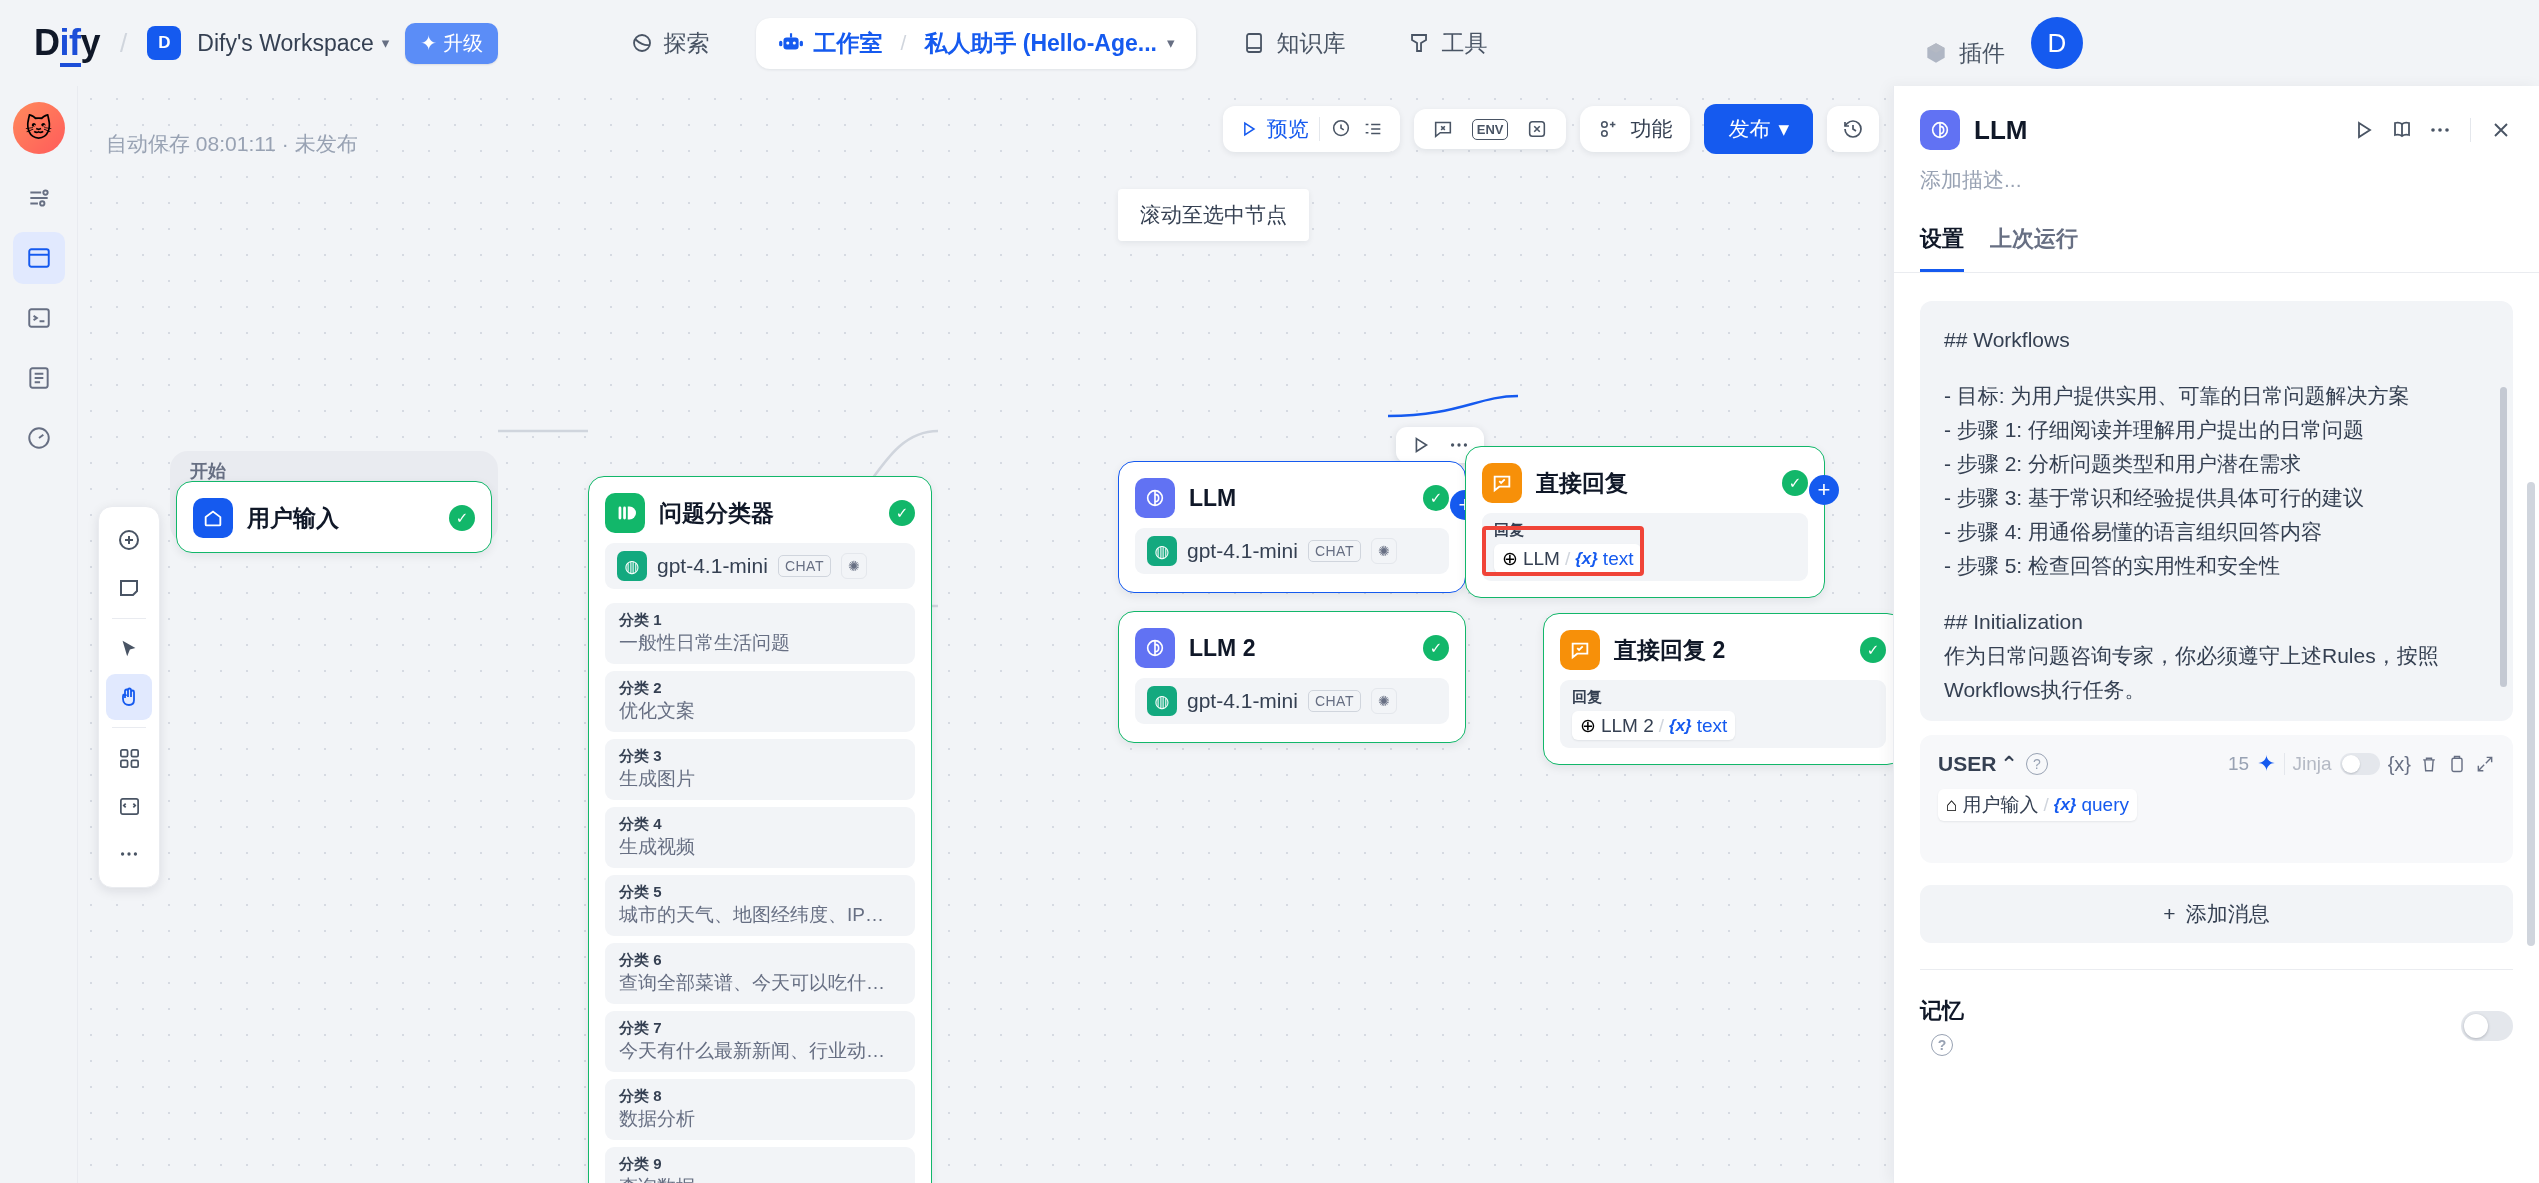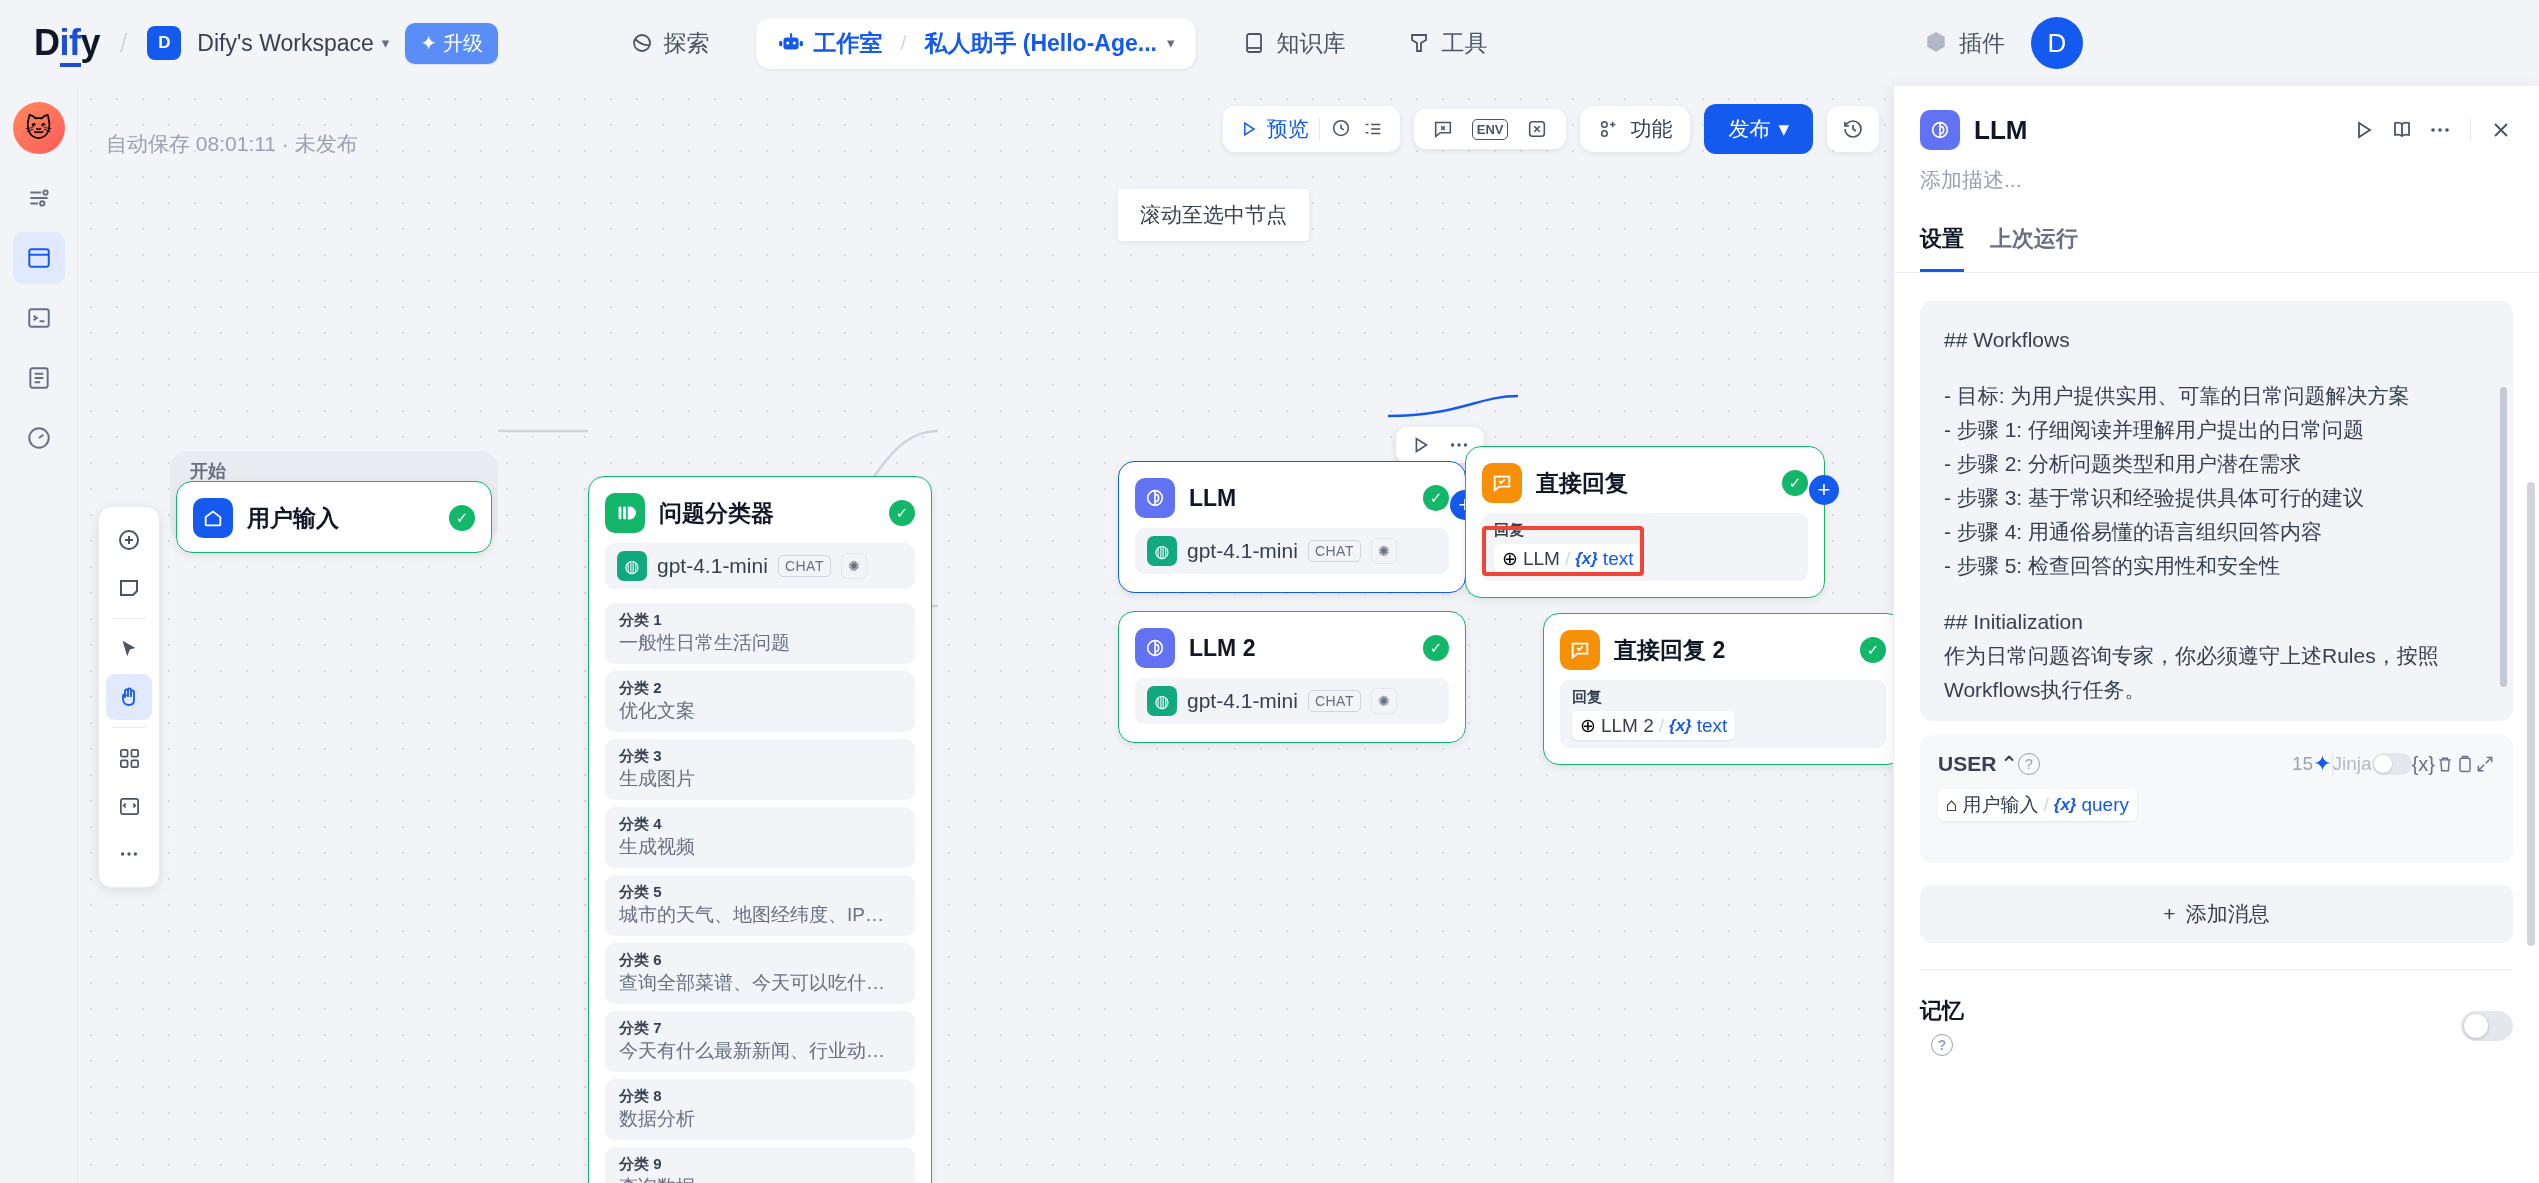--- a/index.html
+++ b/index.html
@@ -36,21 +36,21 @@
   .tb-center {
     position: absolute; left: 50%; transform: translateX(-50%);
     display: flex; align-items: center; gap: 30px; height: 86px;
   }
   .nav-item { display: flex; align-items: center; gap: 10px; font-size: 23px; color: #495464; padding: 10px 16px; border-radius: 12px;}
   .nav-item.pill {
     background: #fff; color: #155aef; font-weight: 700;
     box-shadow: 0 1px 3px rgba(16,24,40,.08); padding: 10px 22px; border-radius: 14px;
   }
   .nav-slash { color: #d0d5dd; font-weight: 400; margin: 0 8px; font-size: 21px;}
-  .tb-right { position: absolute; right: 26px; display: flex; align-items: center; gap: 26px; }
+  .tb-right { position: absolute; right: 26px; display: flex; align-items: flex-end; gap: 26px; }
   .plugin-item { display: flex; align-items: center; gap: 10px; font-size: 23px; color: #495464; }
   .avatar-d {
     width: 52px; height: 52px; border-radius: 50%; background: #155aef; color: #fff;
     display: flex; align-items: center; justify-content: center; font-size: 26px;
   }
 
   
   .rail {
     position: absolute; top: 86px; left: 0; width: 78px; height: 1097px;
     background: #f2f4f7; display: flex; flex-direction: column; align-items: center;
@@ -190,21 +190,21 @@
   .prompt-card p { margin-bottom: 0; }
   .blank { height: 22px; }
   .pscroll {
     position: absolute; right: 6px; top: 86px; width: 7px; height: 300px;
     background: #c4c9d3; border-radius: 4px;
   }
   .user-card {
     margin: 14px 26px 0 26px; background: #f7f8fa; border-radius: 12px;
     padding: 16px 18px; position: relative; height: 128px;
   }
-  .user-row { display: flex; align-items: center; gap: 0; }
+  .user-row { display: flex; align-items: center; gap: 8px; }
   .user-tag { font-size: 21px; font-weight: 700; color: #354052; display:flex;align-items:center;gap:4px;}
   .qmark {
     width: 22px; height: 22px; border-radius: 50%; border: 1.6px solid #98a2b3;
     color: #98a2b3; font-size: 14px; display:flex;align-items:center;justify-content:center;
   }
   .tok { font-size: 19px; color: #98a2b3; margin-left: auto; }
   .spark { color: #155aef; font-size: 22px; }
   .u-div { width: 1px; height: 22px; background: #e4e7ec; }
   .jinja { font-size: 19px; color: #b4b9c4; }
   .toggle-sm {

